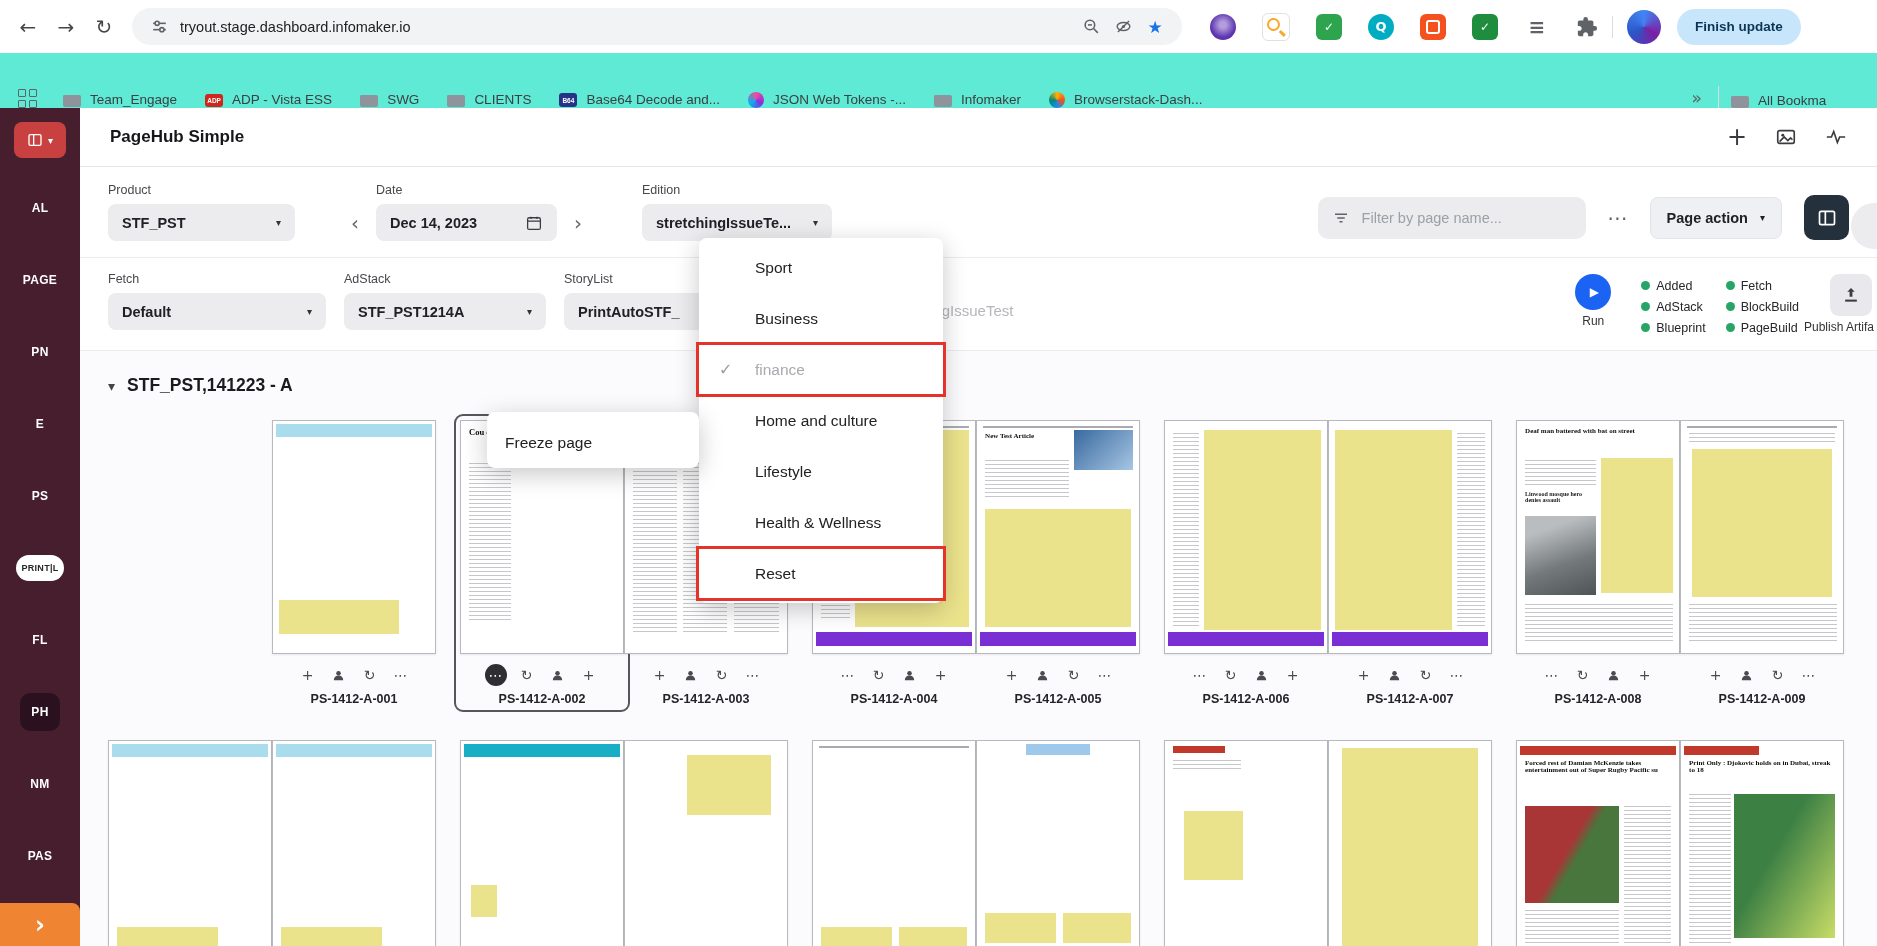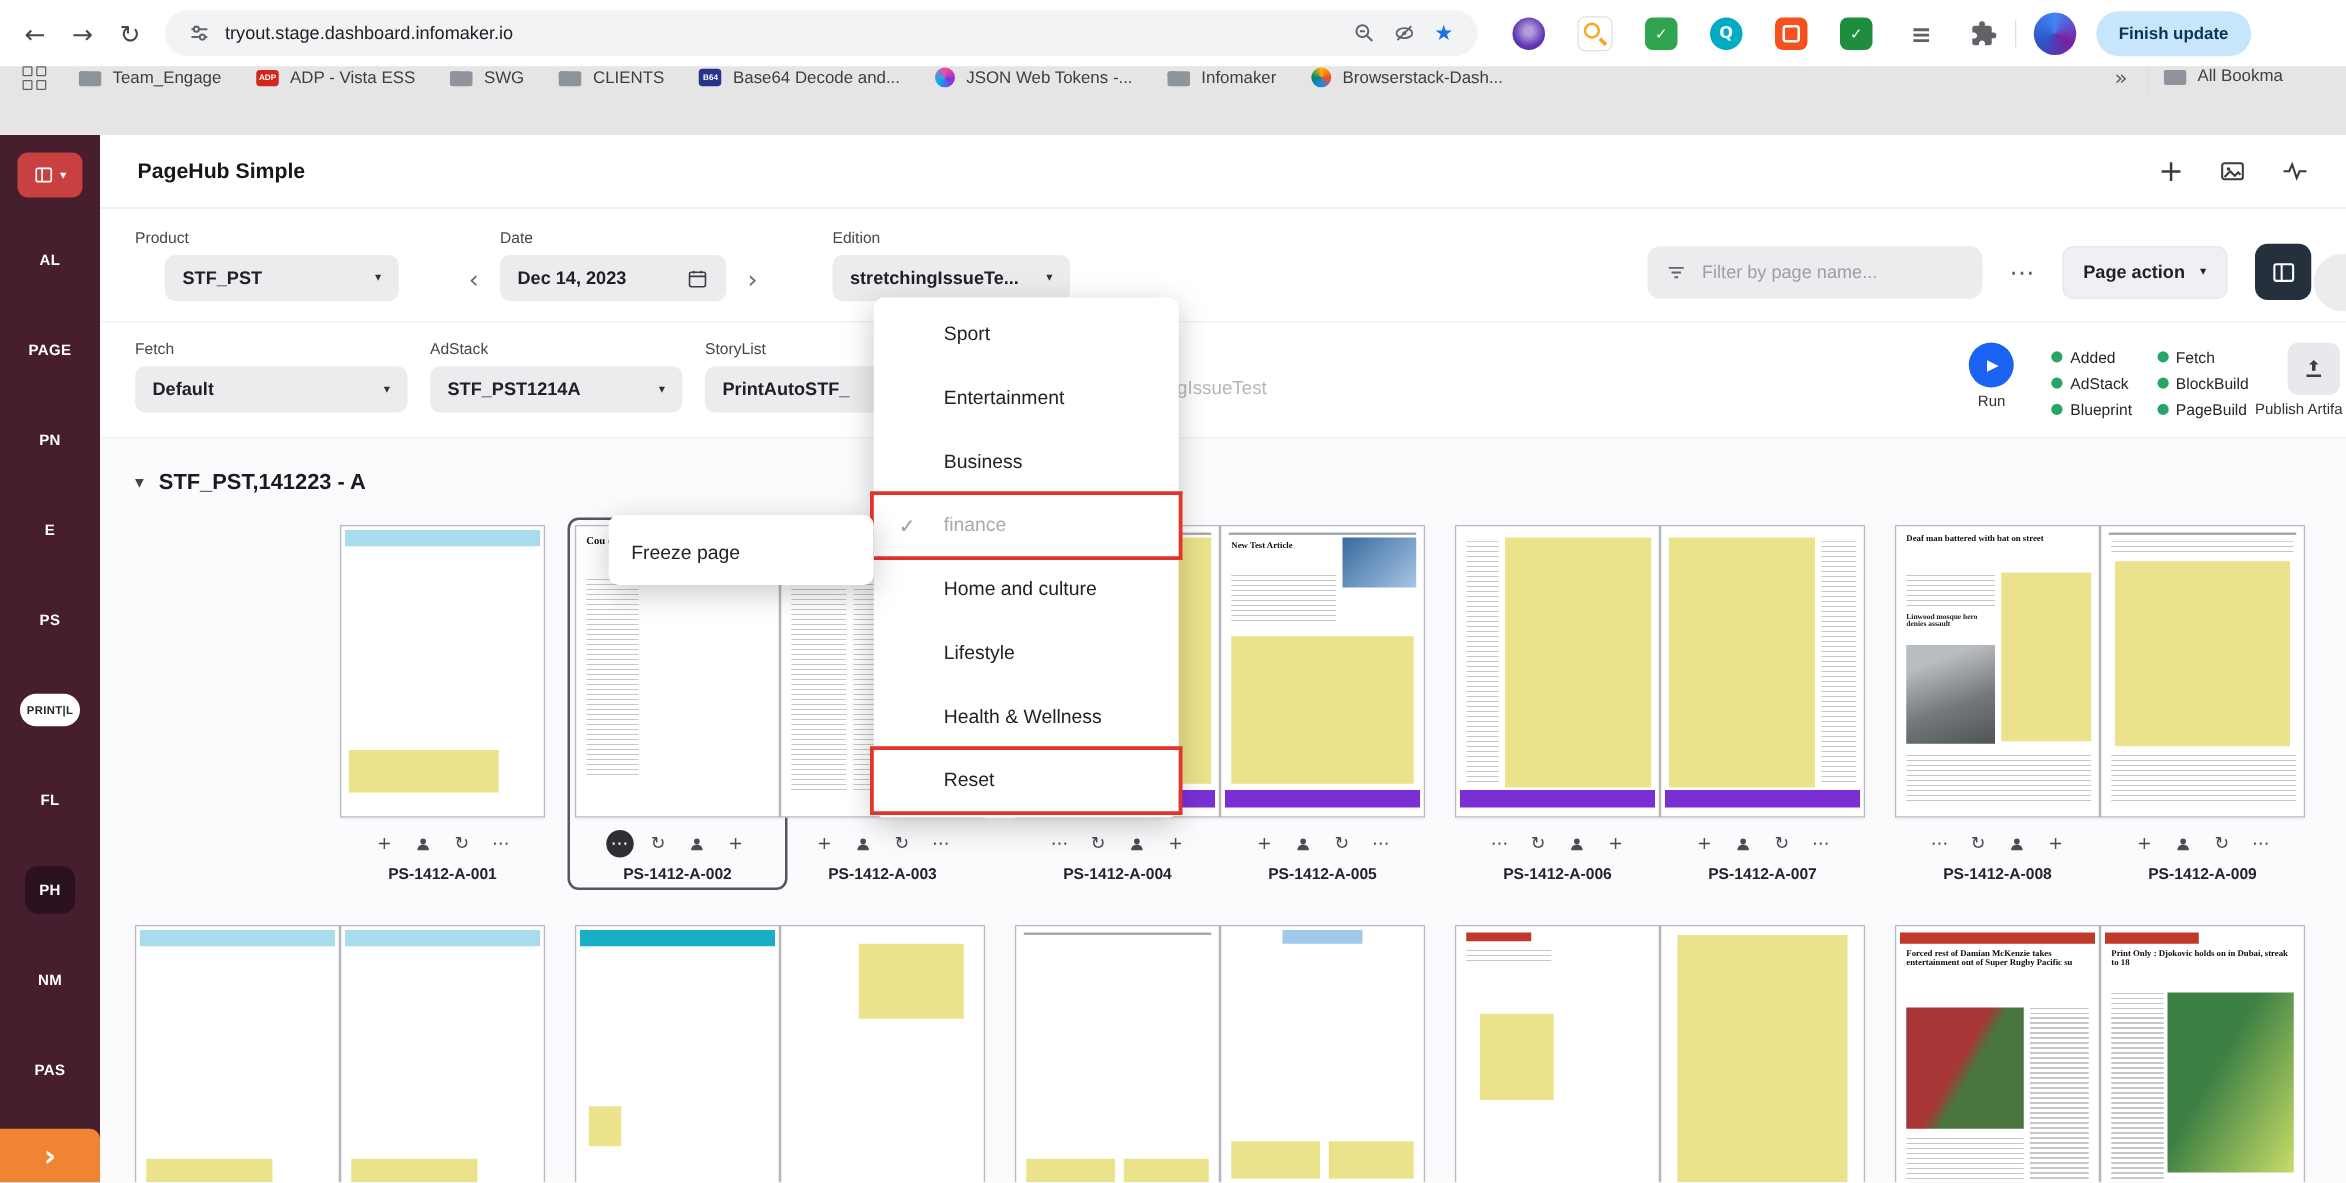--- a/index.html
+++ b/index.html
@@ -31,21 +31,21 @@
   .ext.ext-check2::after{content:'✓';}
   .ext.ext-lines{background:transparent;}
   .ext.ext-lines::after{content:'≡';color:#5f6368;font-size:20px;}
   .puzzle-ic{margin-left:24px;display:flex;align-items:center;}
   .puzzle-ic svg{width:22px;height:22px;}
   .vdiv{width:1px;height:22px;background:#dadce0;margin:0 12px;flex:none;}
   .avatar{width:34px;height:34px;border-radius:50%;background:conic-gradient(#4285f4,#7b1fa2,#2b56c6,#4285f4);flex:none;cursor:pointer;}
   .finish-update{margin-left:14px;height:36px;border:none;border-radius:18px;background:#c8e6fb;color:#0b3556;font-size:13.5px;font-weight:bold;padding:0 18px;font-family:"Liberation Sans",sans-serif;white-space:nowrap;cursor:pointer;}
 
   
-  .bookmarks-bar{height:55px;display:flex;align-items:flex-start;padding:0 18px;border-bottom:1px solid #e4e6e9;background:#e5e5e5;}
+  .bookmarks-bar{height:55px;display:flex;align-items:flex-end;padding:0 18px;border-bottom:1px solid #e4e6e9;background:#5eead4;}
   .apps-ic{display:grid;grid-template-columns:8px 8px;gap:3px;margin-right:26px;cursor:pointer;}
   .apps-ic i{width:8px;height:8px;border:1.7px solid #5f6368;border-radius:1px;display:block;box-sizing:border-box;}
   .bm-list{display:flex;align-items:center;gap:28px;overflow:hidden;flex:1;}
   .bm-item{display:flex;align-items:center;gap:9px;cursor:pointer;white-space:nowrap;}
   .bm-label{font-size:13.5px;color:#3c4043;}
   .bm-ic{width:18px;height:16px;position:relative;flex:none;}
   .folder-icon{background:#8f939b;height:12px;margin-top:3px;border-radius:2px;}
   .folder-icon::before{content:'';position:absolute;top:0;left:0;width:8px;height:4px;background:#8f939b;border-radius:2px 2px 0 0;}
   .adp-icon{background:#d0271d;border-radius:3px;height:13px;margin-top:2px;color:#fff;font-size:6.5px;font-weight:bold;display:flex;align-items:center;justify-content:center;}
   .adp-icon::after{content:'ADP';}
@@ -79,21 +79,21 @@
 
   
   .filters-1{height:91px;display:flex;align-items:flex-start;padding:16px 28px 0 28px;border-bottom:1px solid #ececf0;background:#fff;position:relative;flex:none;box-sizing:border-box;}
   .filters-2{height:93px;display:flex;align-items:flex-start;padding:14px 0 0 28px;border-bottom:1px solid #ececf0;background:#fff;position:relative;flex:none;box-sizing:border-box;}
   .field{display:flex;flex-direction:column;}
   .field-label{font-size:12.5px;color:#47474d;margin-bottom:7px;}
   .select{height:37px;background:#ececef;border-radius:8px;display:flex;align-items:center;padding:0 14px;font-size:14.5px;font-weight:600;color:#202026;gap:10px;box-sizing:border-box;cursor:pointer;}
   .select .chev{margin-left:auto;font-size:10px;color:#333;}
   .select svg{width:18px;height:18px;margin-left:auto;flex:none;}
   .sel-value{white-space:nowrap;overflow:hidden;}
-  .w-product{width:187px;margin-left:24px;} .w-date{width:181px;} .w-edition{width:190px;}
+  .w-product{width:187px;} .w-date{width:181px;} .w-edition{width:190px;}
   .w-dial{width:218px;} .w-adstack{width:202px;} .w-storylist{width:205px;}
   .f-product{margin-right:48px;} .f-date{margin-right:52px;}
   .f-dial{margin-right:18px;} .f-adstack{margin-right:18px;}
   .date-row{display:flex;align-items:center;gap:9px;}
   .date-lab{margin-left:33px;}
   .nav-chev{font-size:20px;color:#6a6a70;width:24px;text-align:center;cursor:pointer;}
   .ghost-text{position:absolute;left:805px;top:44px;font-size:15px;color:#b6b6bc;white-space:nowrap;}
 
   .row1-right{margin-left:auto;display:flex;align-items:center;gap:22px;margin-top:12px;}
   .filter-input{width:268px;height:42px;background:#ececef;border-radius:10px;display:flex;align-items:center;gap:10px;padding:0 14px;box-sizing:border-box;}
@@ -751,25 +751,20 @@
 
   <div class="submenu">
 
   <div class="sm-item">
 
         <span>Sport</span>
 
       </div>
       <div class="sm-item">
 
-        <span>Entertainment</span>
-
-      </div>
-      <div class="sm-item">
-
         <span>Business</span>
 
       </div>
       <div class="sm-item checked disabled annotated">
         <span class="check g">✓</span>
         <span>finance</span>
         <span class="annot"></span>
       </div>
       <div class="sm-item">
 

